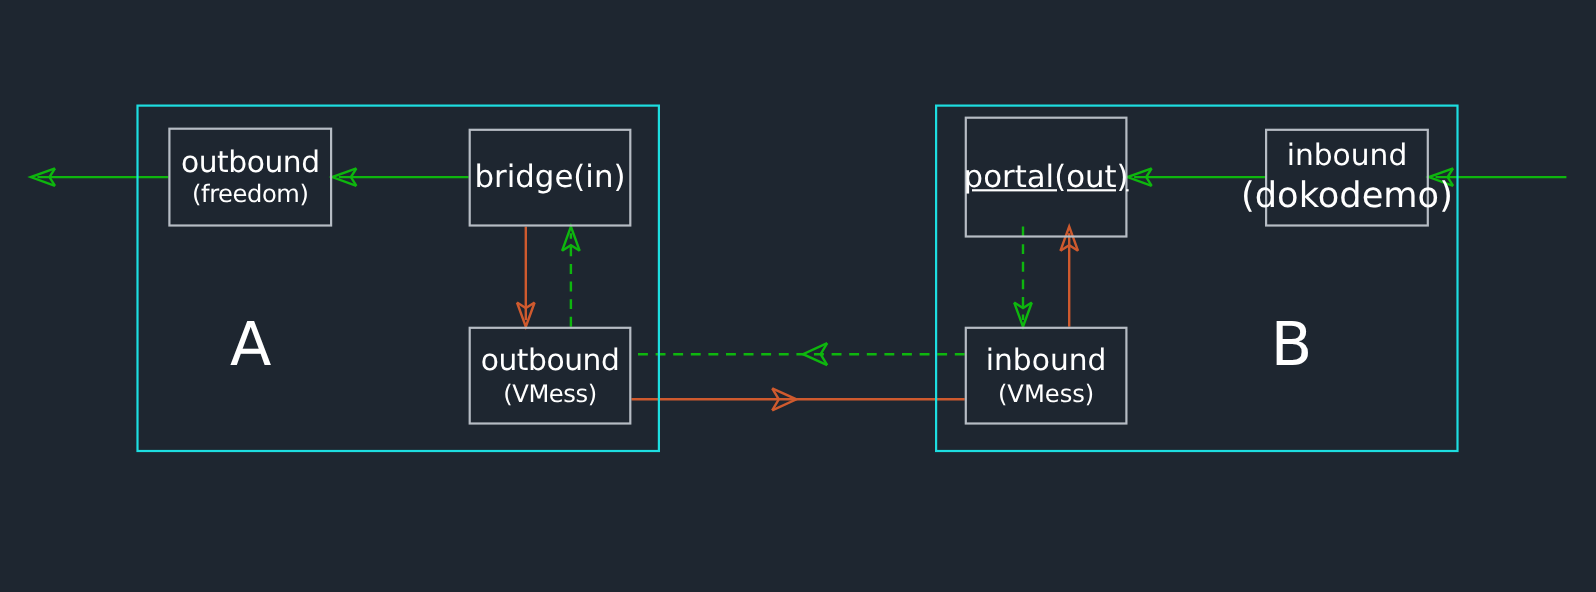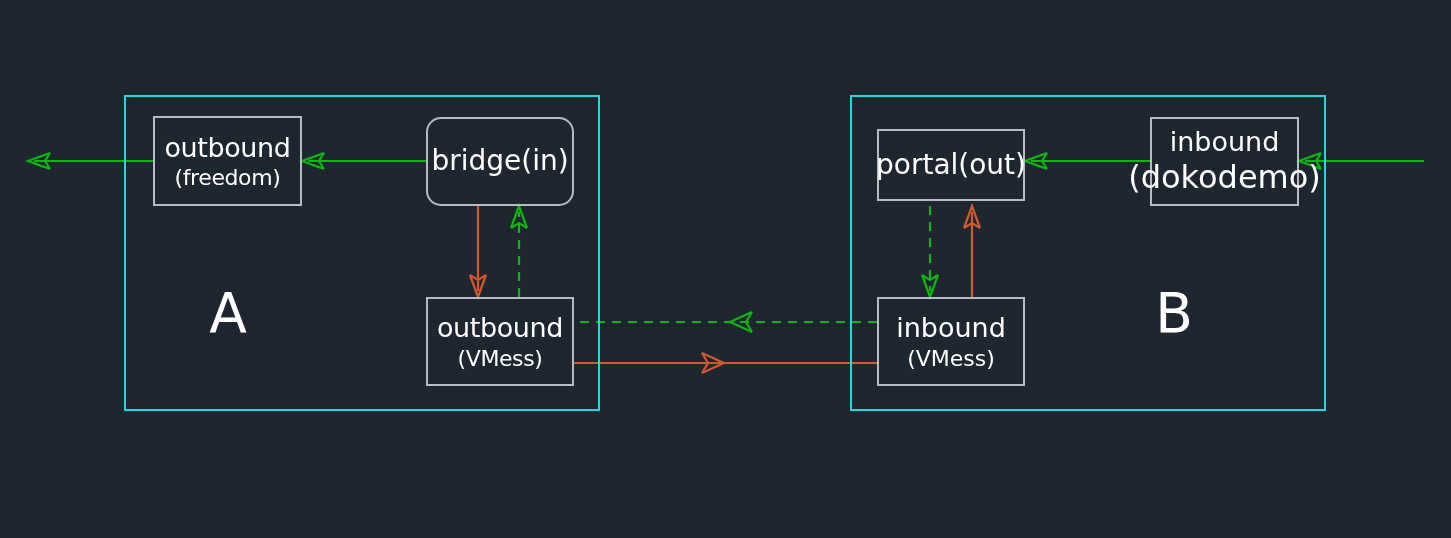--- a/index.html
+++ b/index.html
@@ -144,30 +144,30 @@
   <div class="zone-label" style="left:198px; top:286px; width:60px;">A</div>
 
   <div class="zone" style="left:850px; top:95px; width:476px; height:316px;"></div>
   <div class="zone-label" style="left:1144px; top:286px; width:60px;">B</div>
 
   <div class="node wide-text" style="left:153px; top:116px; width:149px; height:90px;">
     <span class="l1">outbound</span>
     <span class="l2">(freedom)</span>
   </div>
 
-  <div class="node single" style="left:426px; top:117px; width:148px; height:89px;border-radius:15px;">
+  <div class="node single" style="left:426px; top:117px; width:148px; height:89px;">
     <span class="l1">bridge(in)</span>
   </div>
 
   <div class="node wide-text" style="left:426px; top:297px; width:148px; height:89px;">
     <span class="l1">outbound</span>
     <span class="l2">(VMess)</span>
   </div>
 
-  <div class="node single" style="left:877px; top:129px; width:148px; height:72px;">
+  <div class="node single" style="left:877px; top:106px; width:148px; height:110px;text-decoration:underline;">
     <span class="l1">portal(out)</span>
   </div>
 
   <div class="node tight" style="left:1150px; top:117px; width:149px; height:89px;">
     <span class="l1">inbound</span>
     <span class="l2">(dokodemo)</span>
   </div>
 
   <div class="node" style="left:877px; top:297px; width:148px; height:89px;">
     <span class="l1">inbound</span>

